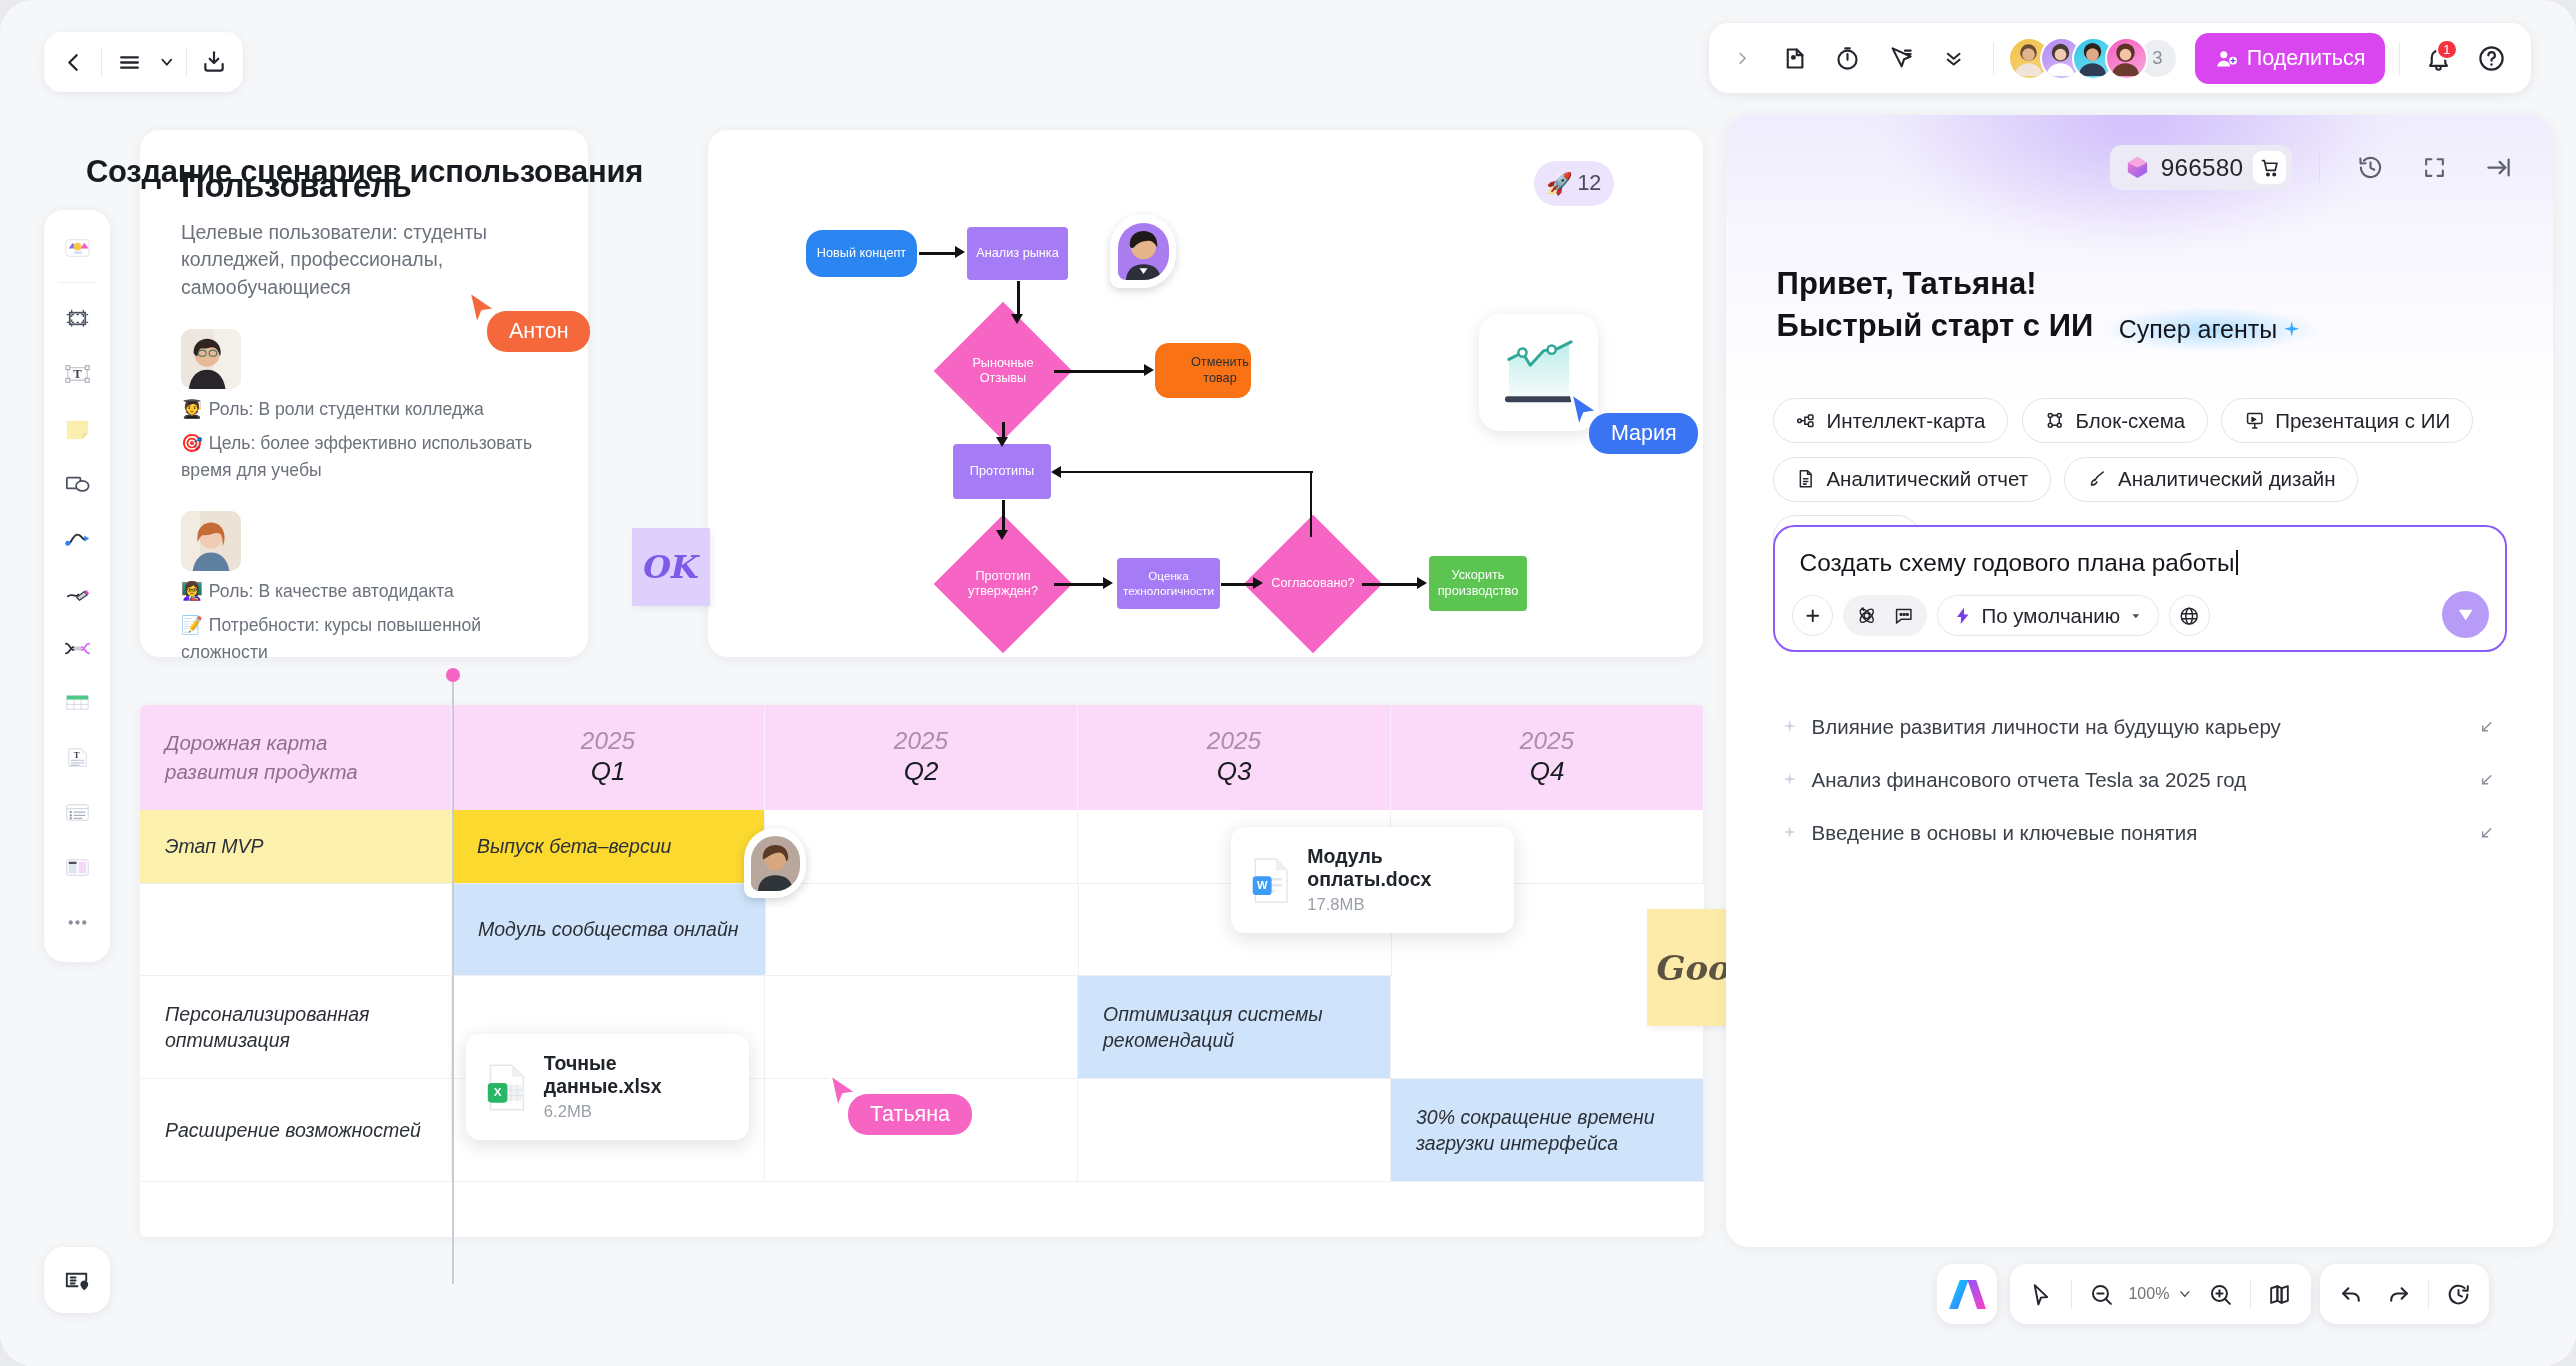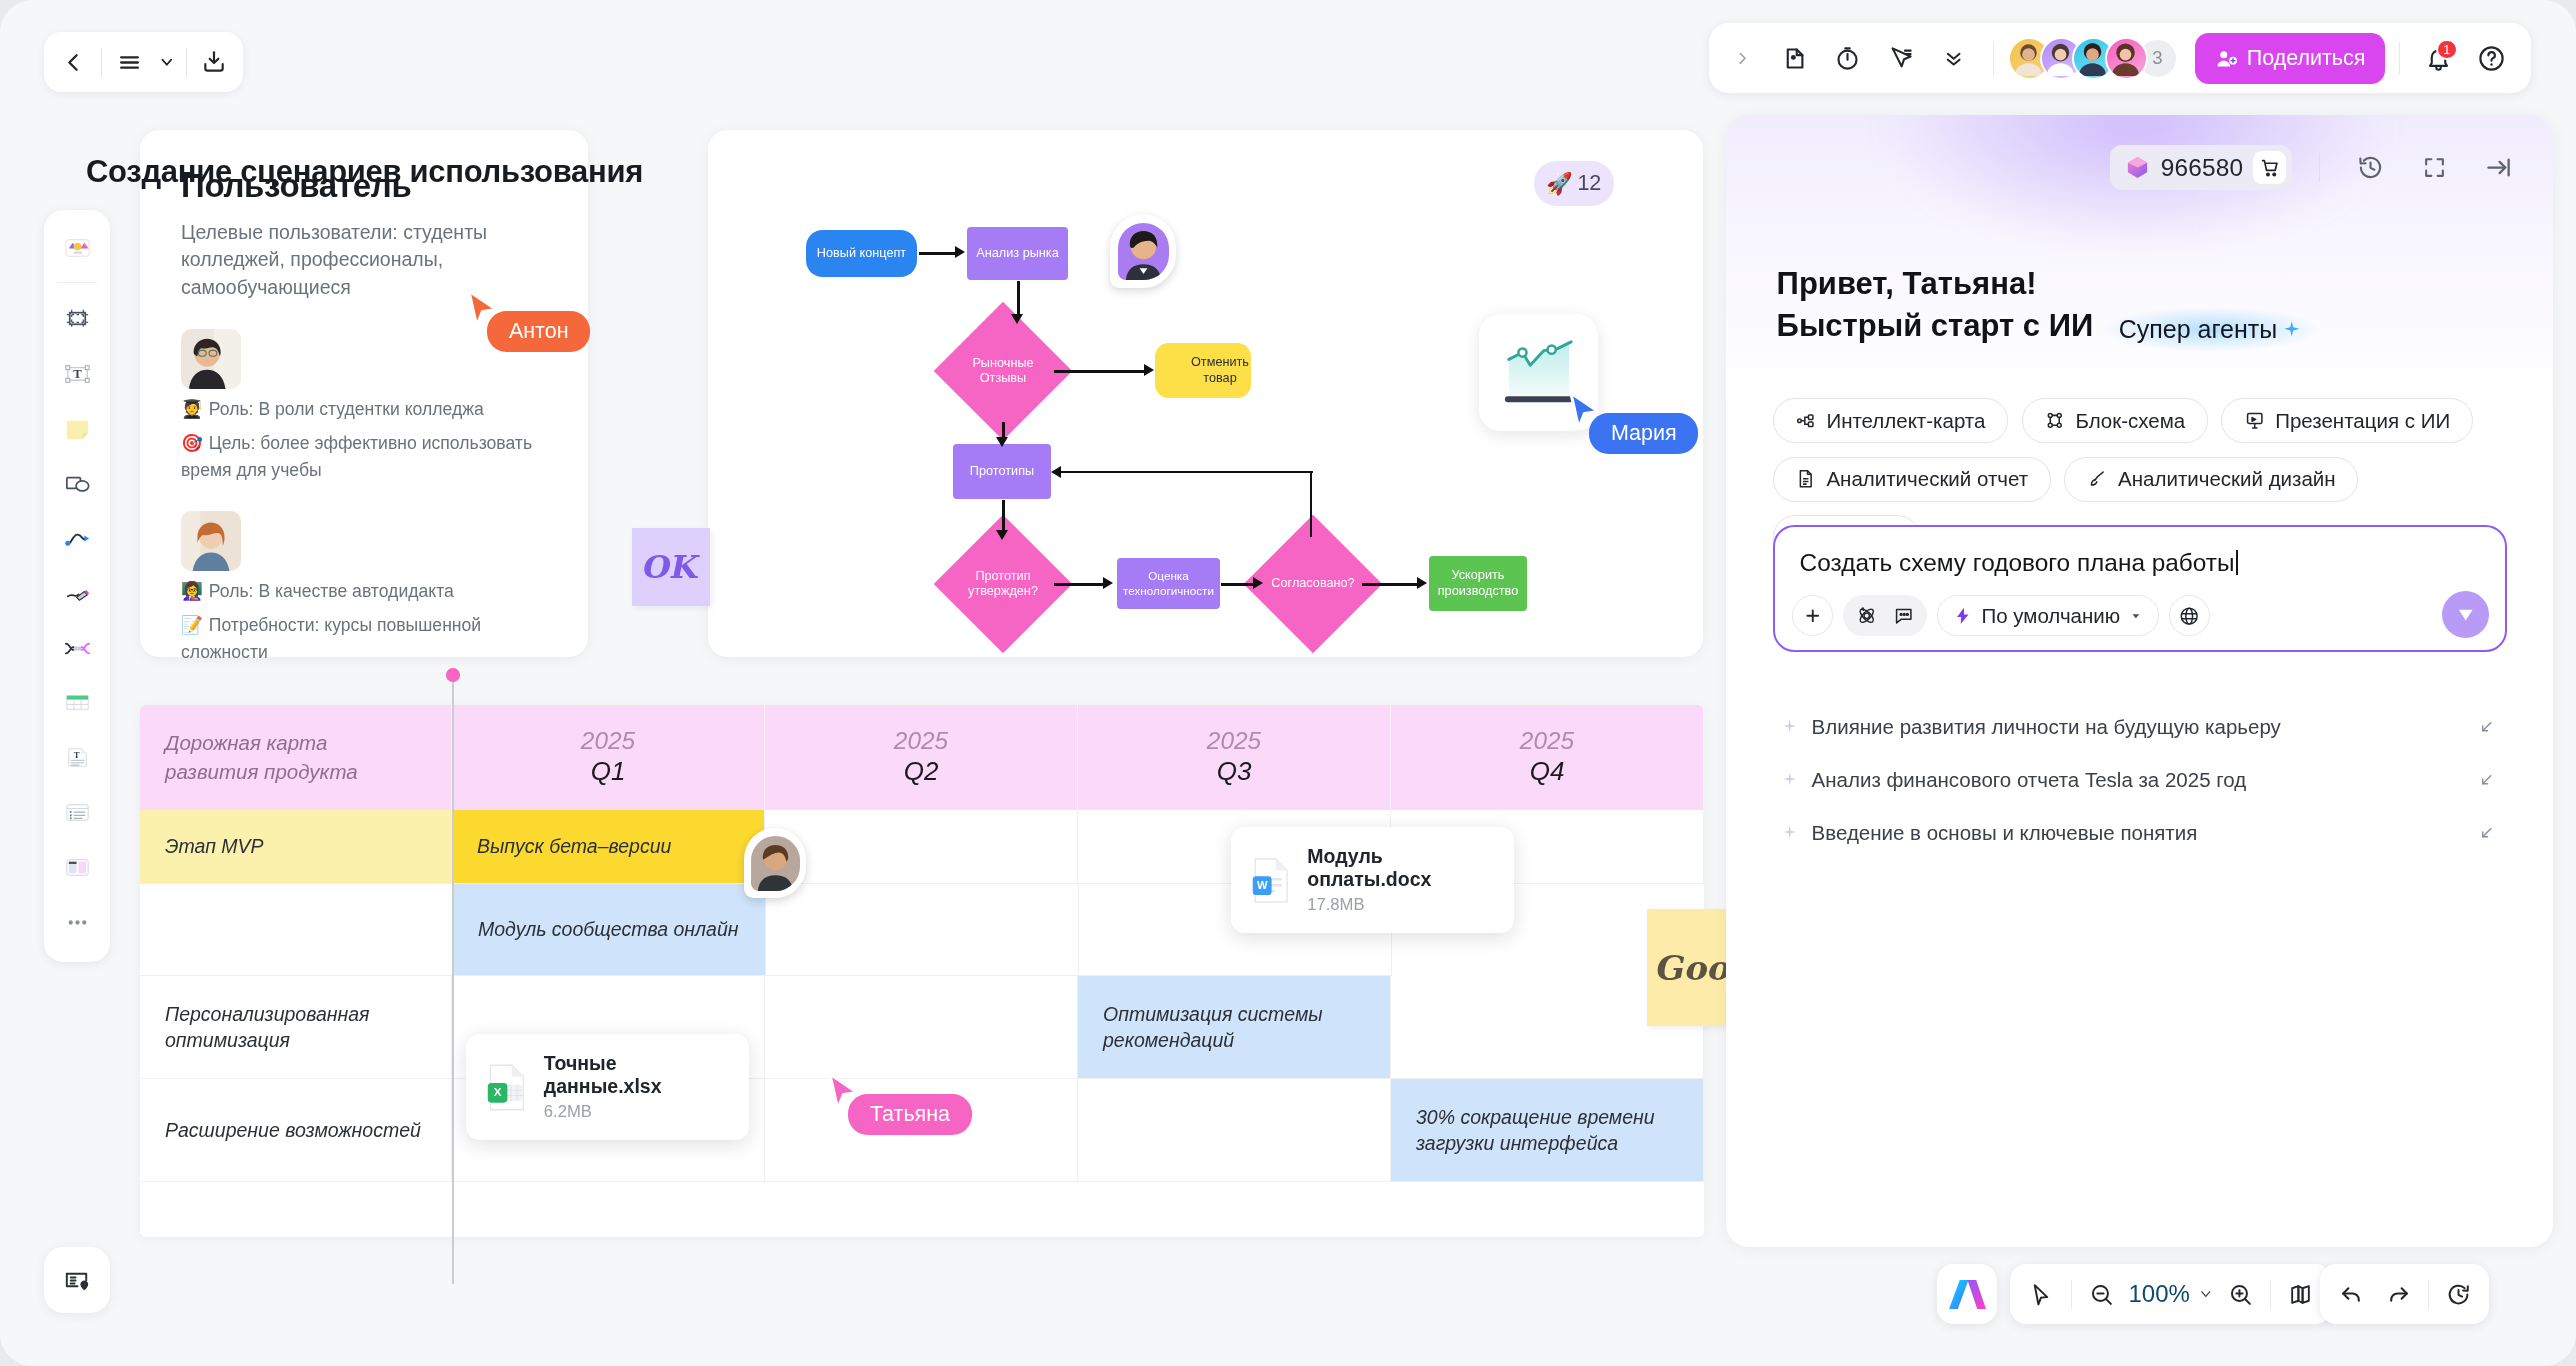--- a/index.html
+++ b/index.html
@@ -85,21 +85,21 @@
   .flow-title{position:absolute;left:86px;top:154px;font-size:31px;font-weight:700;color:#181b20;letter-spacing:-0.3px;}
   .rocket-badge{
     position:absolute;left:1534px;top:161px;width:80px;height:45px;background:#ece4fd;border-radius:22.4px;
     display:flex;align-items:center;justify-content:center;gap:3.9px;font-size:21.5px;color:#4a4a55;
   }
 
   .node{position:absolute;display:flex;align-items:center;justify-content:center;text-align:center;
         color:#fff;font-size:12.7px;line-height:1.2;}
   .n-start{background:#2b85f0;border-radius:16.6px;}
   .n-proc{background:#a57cf5;border-radius:3.9px;}
-  .n-gray{background:#fde047;color:#2b2f36;border-radius:13.7px;padding-left:34px;}
+  .n-gray{background:#f97316;color:#2b2f36;border-radius:13.7px;padding-left:34px;}
   .n-green{background:#5cc450;border-radius:3.9px;}
   .diamond{position:absolute;}
   .diamond .dshape{position:absolute;inset:0;background:#f765c4;transform:rotate(45deg);}
   .diamond .dtext{position:absolute;inset:0;display:flex;align-items:center;justify-content:center;
                   color:#fff;font-size:12.7px;text-align:center;line-height:1.2;z-index:3;}
   .line{position:absolute;background:#111;}
   .arrowhead{position:absolute;width:0;height:0;}
 
   .fl-avatar{position:absolute;left:1110px;top:214px;width:66px;height:80px;}
   .fl-avatar .pin{
@@ -220,21 +220,21 @@
   .br-zoom{
     position:absolute;left:2010px;top:1264px;height:60px;background:#fff;border-radius:16.6px;
     box-shadow:0 2px 11.7px rgba(20,20,40,.09);display:flex;align-items:center;padding:0 7.8px;
   }
   .br-undo{
     position:absolute;left:2320px;top:1264px;height:60px;background:#fff;border-radius:16.6px;
     box-shadow:0 2px 11.7px rgba(20,20,40,.09);display:flex;align-items:center;padding:0 7.8px;
   }
   .br-btn{width:47px;height:47px;display:flex;align-items:center;justify-content:center;border-radius:11.7px;cursor:pointer;}
   .br-sep{width:1px;height:29px;background:#e9e9ee;margin:0 5.9px;}
-  .br-zoomval{font-size:24px;color:#0c4a6e;padding:0 3.9px;}
+  .br-zoomval{font-size:16px;color:#737373;padding:0 3.9px;}
 
   svg{display:block;}
 </style>
 </head>
 <body>
 
 <div class="app">
   <div class="canvas"></div>
 
   <div class="tl-pill">

